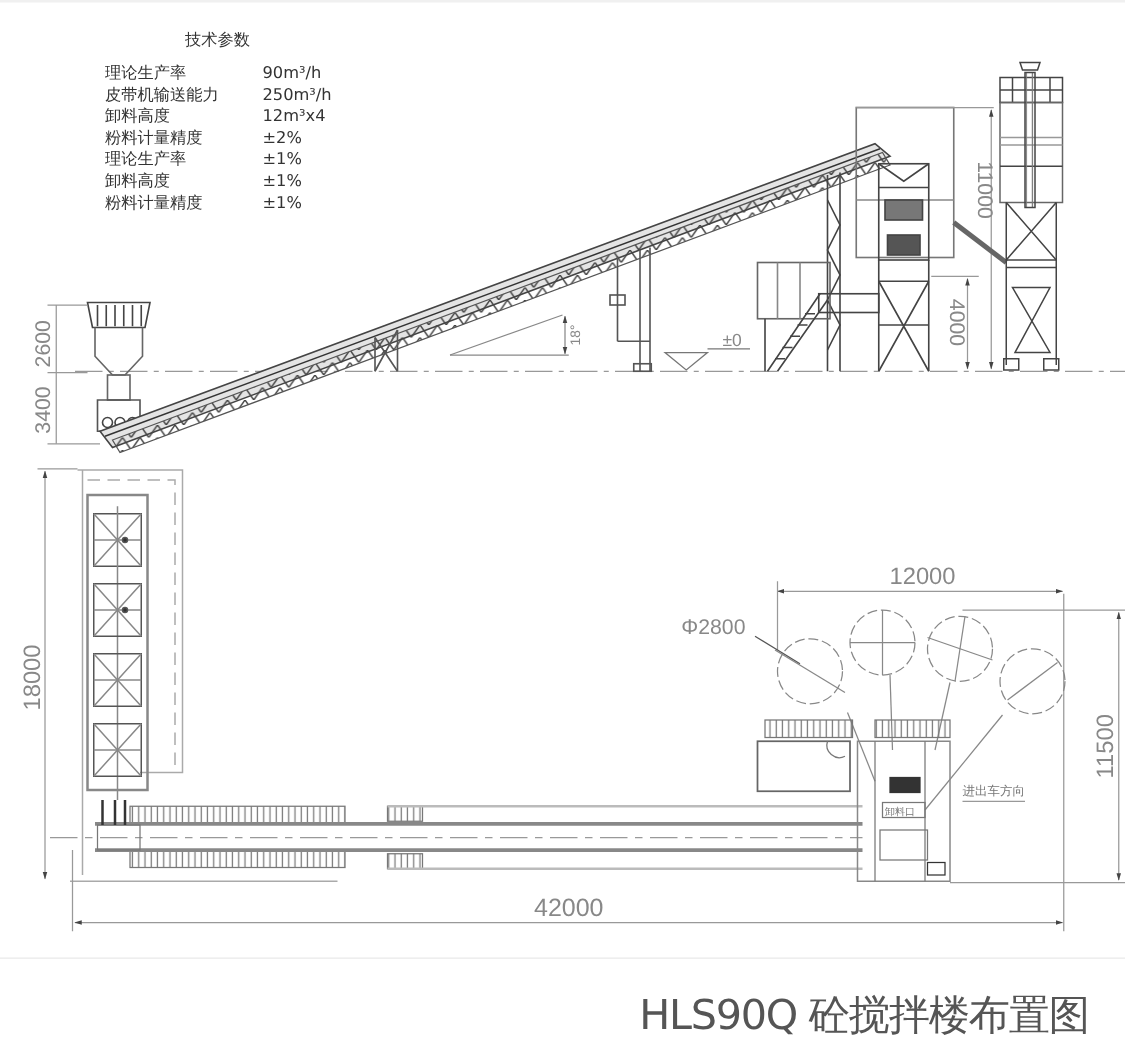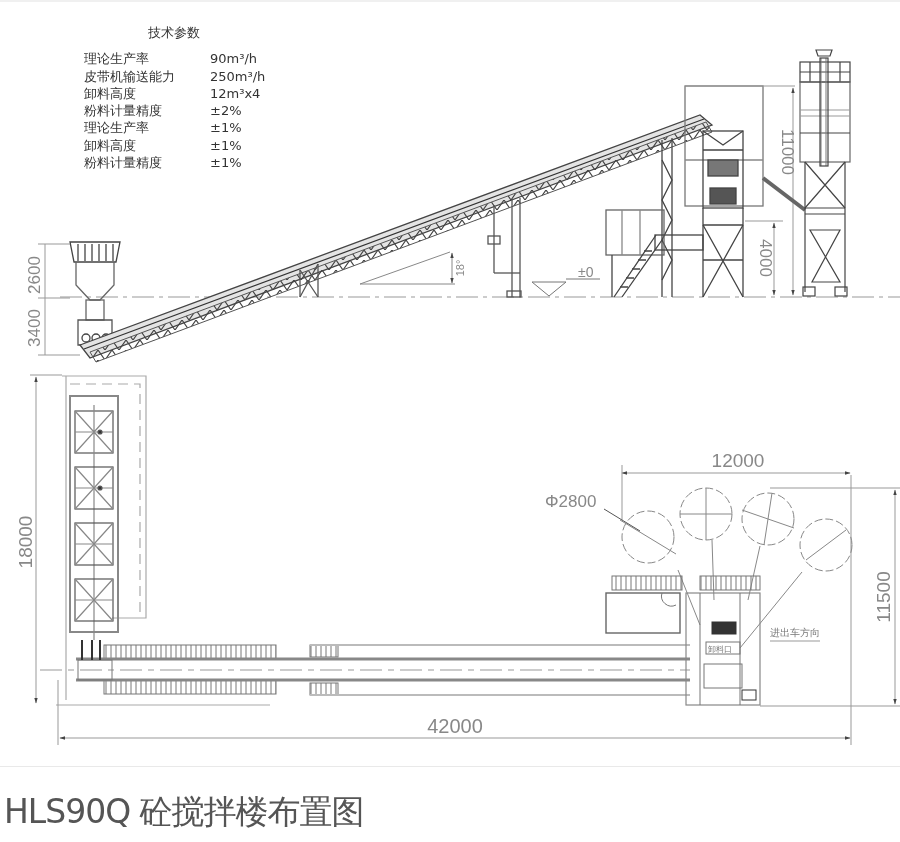--- a/index.html
+++ b/index.html
@@ -5,21 +5,21 @@
   html, body { margin:0; padding:0; background:#ffffff; }
   body { width:900px; height:842px; position:relative; overflow:hidden; font-family:"DejaVu Sans", sans-serif; }
   .topline { position:absolute; left:0; top:0; width:900px; height:2px; background:#f0f0f0; }
   .drawing { position:absolute; left:0; top:0; width:900px; height:765px; }
   .sepline { position:absolute; left:0; top:766px; width:900px; height:1px; background:#e9e9e9; }
   .specs { position:absolute; left:84px; top:24px; font-size:13px; color:#333; line-height:17.3px; }
   .specs .title { margin-left:64px; margin-bottom:9px; font-size:13px; color:#333; }
   .specs .row { display:flex; }
   .specs .k { width:126px; white-space:nowrap; }
   .specs .v { white-space:nowrap; }
-  .caption { position:absolute; left:4px; top:790px; width:855px; text-align:left; font-family:"DejaVu Sans", sans-serif; font-size:33px; color:#555; letter-spacing:-1px; }
+  .caption { position:absolute; left:16px; top:790px; width:855px; text-align:right; font-family:"DejaVu Sans", sans-serif; font-size:33px; color:#555; letter-spacing:-1px; }
   .dim { font-family:"Liberation Sans Narrow","Liberation Sans", sans-serif; fill:#888; font-size:17px; }
   .cn-label { font-family:"DejaVu Sans", sans-serif; fill:#777; font-size:10px; }
 </style>
 </head>
 <body>
 
 <div class="topline"></div>
 
 <div class="specs">
   <div class="title">技术参数</div>

